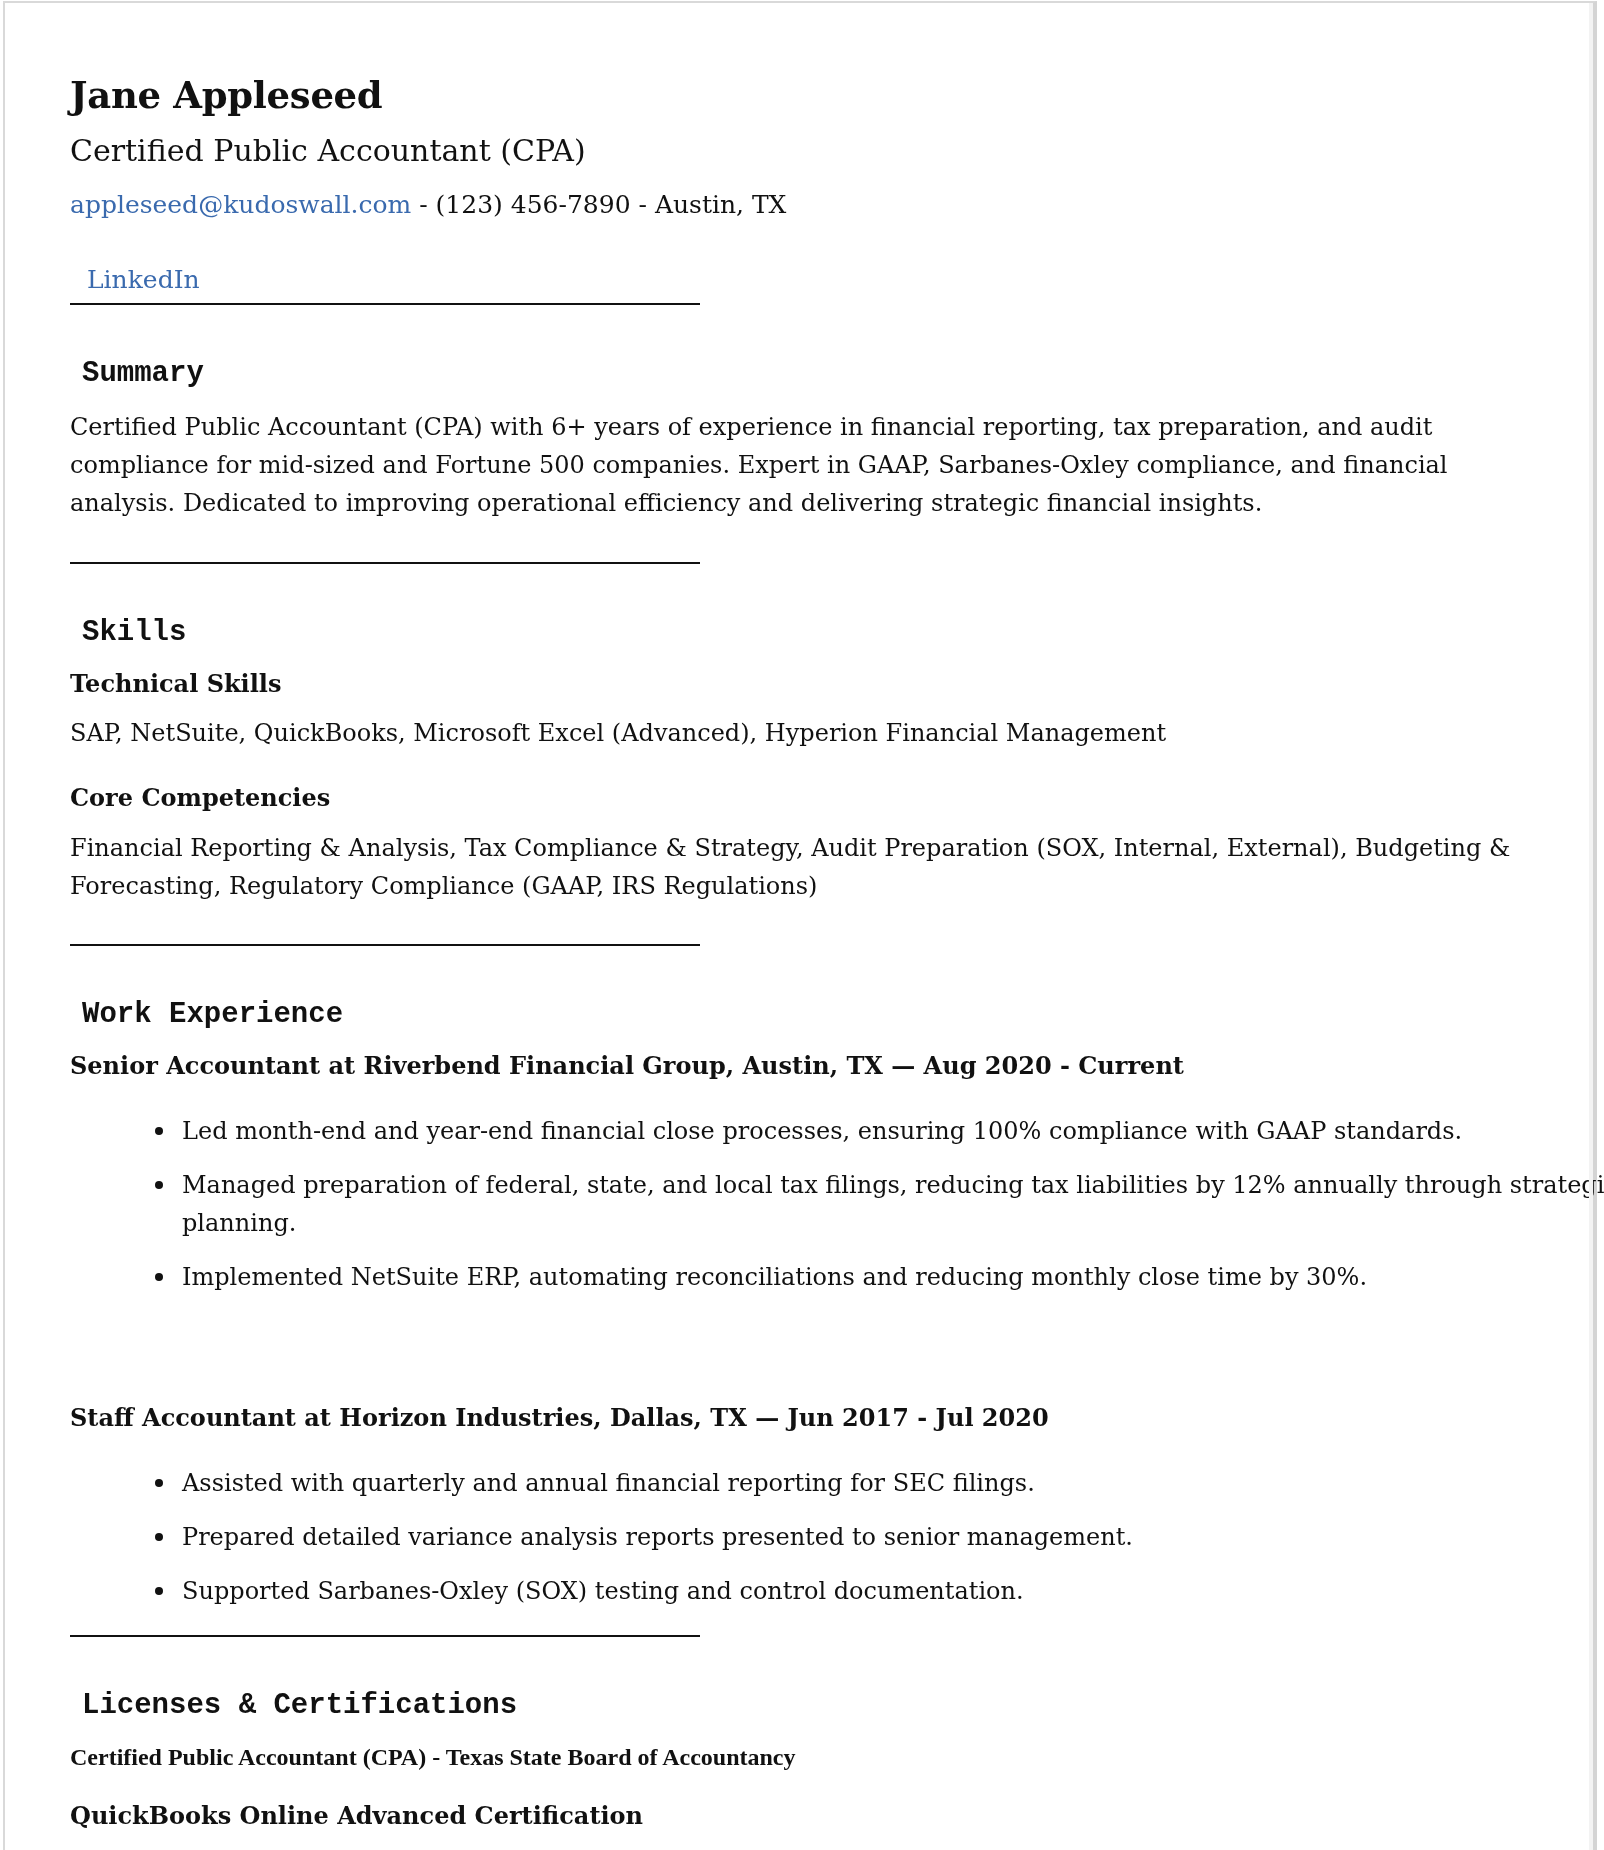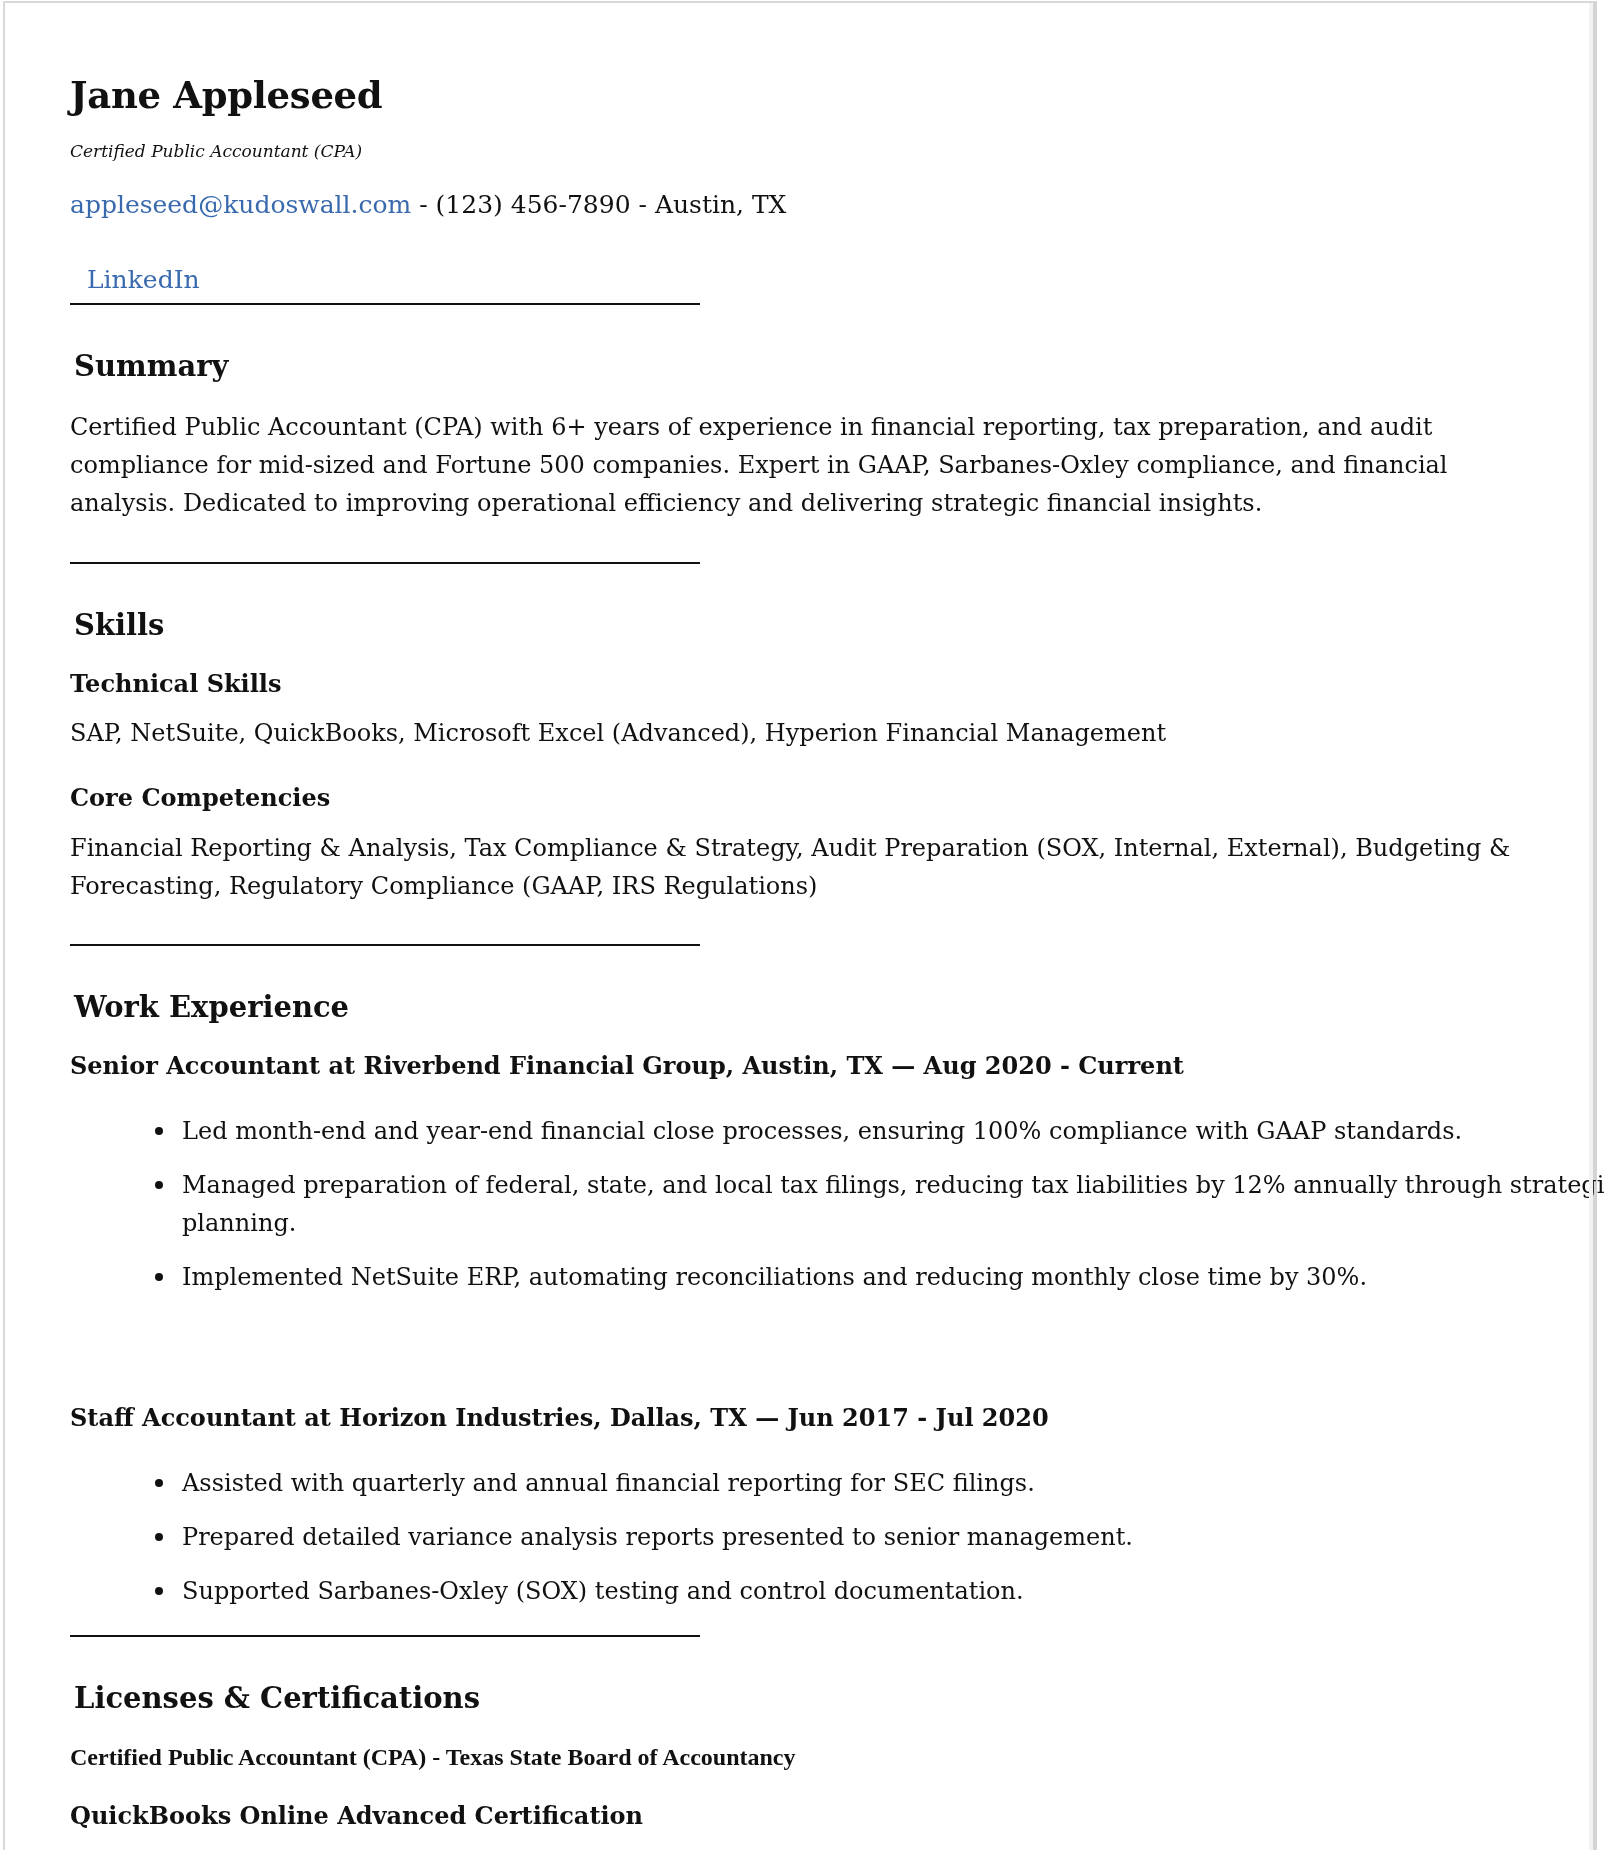--- a/index.html
+++ b/index.html
@@ -49,24 +49,23 @@
       font-size: 37px;
       font-weight: bold;
       letter-spacing: -0.3px;
       line-height: 48px;
       white-space: nowrap;
     }
     .title {
       position: absolute;
       top: 130px;
       margin: 0;
-      font-size: 17px;
+      font-size: 30px;
       line-height: 36px;
       white-space: nowrap;
-      font-style: italic;
     }
     .contact {
       position: absolute;
       top: 184px;
       margin: 0;
       font-size: 25px;
       line-height: 36px;
       white-space: nowrap;
     }
     .linkedin {
@@ -82,25 +81,26 @@
     }
     .rule {
       position: absolute;
       left: 0;
       width: 630px;
       height: 2px;
       background: #111111;
     }
     .section-heading {
       position: absolute;
-      margin: 4px;
+      margin: 12px;
       font-size: 29px;
       font-weight: bold;
       line-height: 40px;
       white-space: nowrap;
+      font-family: Liberation Mono, monospace;
     }
     .sub-heading {
       position: absolute;
       margin: 0;
       font-size: 24px;
       font-weight: bold;
       line-height: 34px;
       white-space: nowrap;
     }
     .para {

